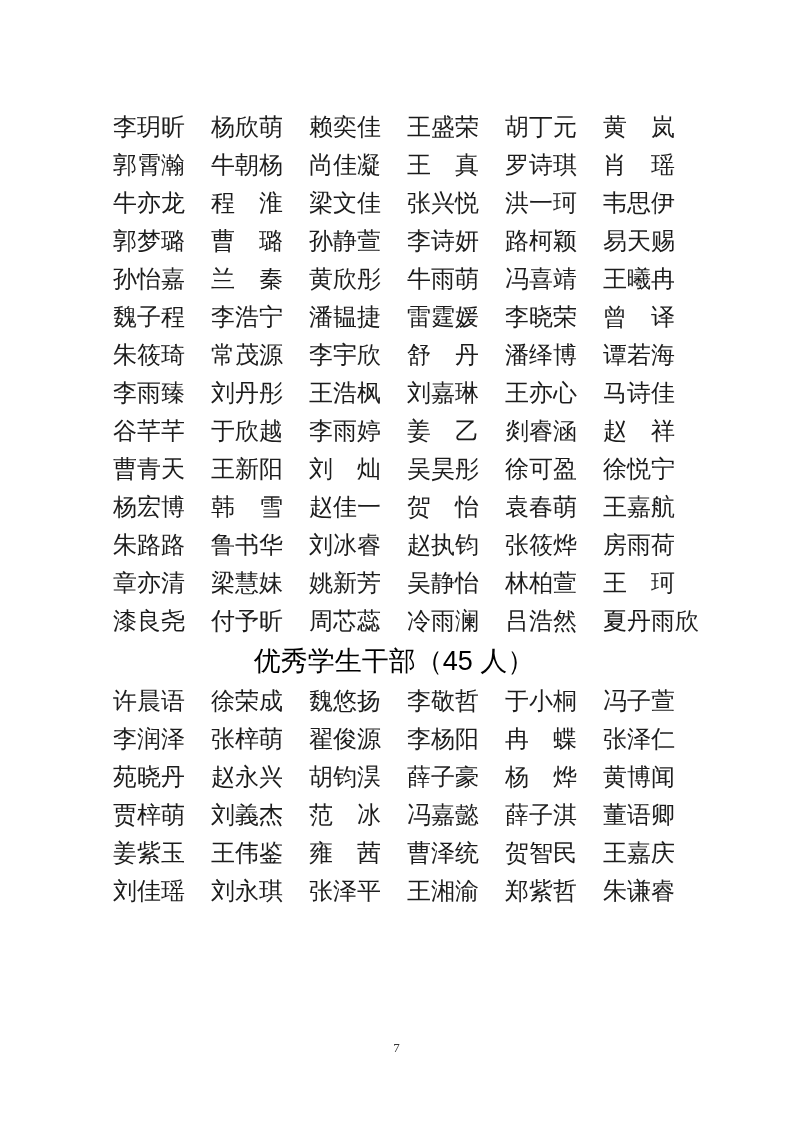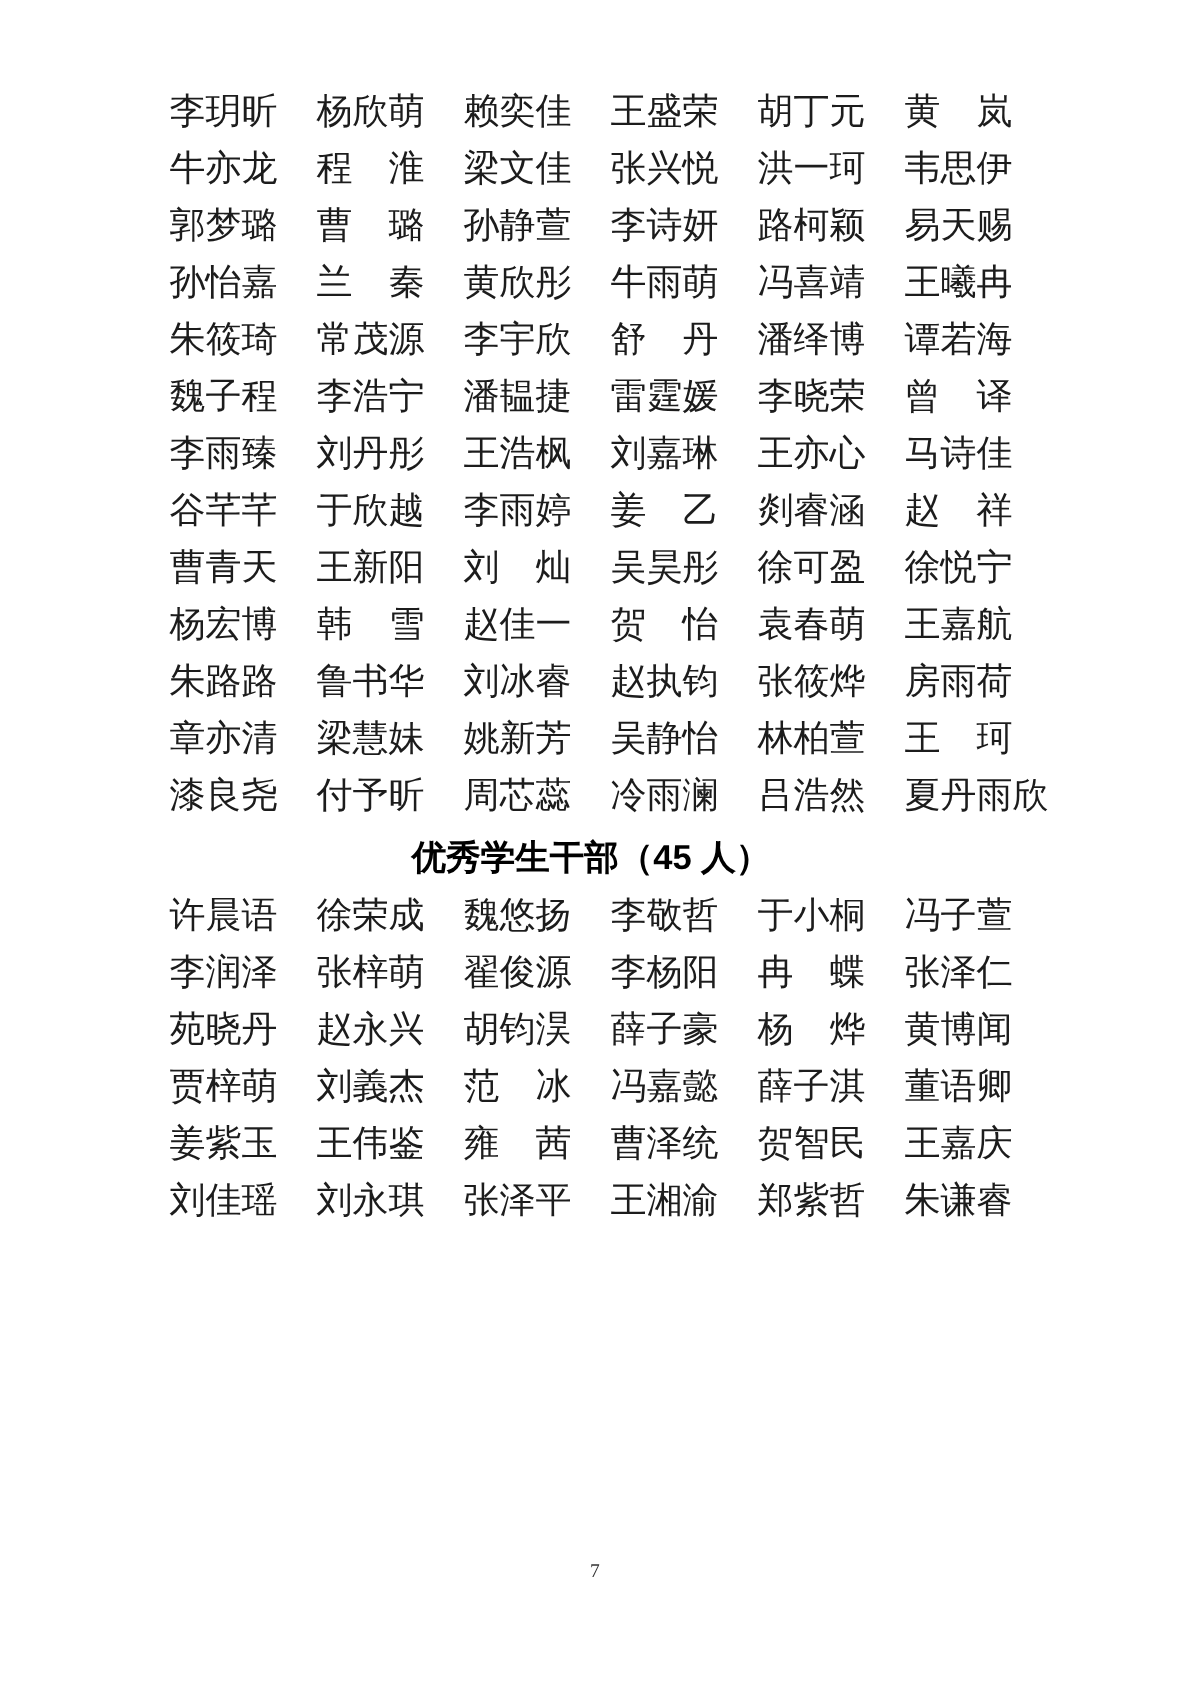--- a/index.html
+++ b/index.html
@@ -9,21 +9,21 @@
     height: 1122px;
     position: relative;
     font-family: "Liberation Serif", "DejaVu Serif", serif;
     color: #1c1c1c;
     overflow: hidden;
   }
   .page {
     position: absolute;
     inset: 0;
     background: #ffffff;
-    padding-top: 56px;
+    padding-top: 108px;
     padding-left: 113px;
     padding-right: 105px;
   }
   .name-section { width: 562px; }
   .name-row {
     display: grid;
     grid-template-columns: repeat(6, 72px);
     column-gap: 26px;
     height: 38px;
     line-height: 38px;
@@ -31,22 +31,22 @@
   .name-cell {
     font-size: 24px;
     white-space: nowrap;
     overflow: visible;
     letter-spacing: 0;
   }
   .section-heading {
     width: 562px;
     text-align: center;
     font-family: "Liberation Sans", "DejaVu Sans", sans-serif;
-    font-weight: bold;
-    font-size: 23px;
+    font-weight: normal;
+    font-size: 27px;
     line-height: 42px;
     height: 42px;
     color: #000000;
   }
   .page-footer {
     position: absolute;
     left: 0;
     right: 0;
     top: 1038px;
     text-align: center;
@@ -65,20 +65,28 @@
   <div class="name-section">
       <div class="name-row">
         <span class="name-cell">李玥昕</span>
         <span class="name-cell">杨欣萌</span>
         <span class="name-cell">赖奕佳</span>
         <span class="name-cell">王盛荣</span>
         <span class="name-cell">胡丁元</span>
         <span class="name-cell">黄　岚</span>
       </div>
       <div class="name-row">
+        <span class="name-cell">郭霄瀚</span>
+        <span class="name-cell">牛朝杨</span>
+        <span class="name-cell">尚佳凝</span>
+        <span class="name-cell">王　真</span>
+        <span class="name-cell">罗诗琪</span>
+        <span class="name-cell">肖　瑶</span>
+      </div>
+      <div class="name-row">
         <span class="name-cell">牛亦龙</span>
         <span class="name-cell">程　淮</span>
         <span class="name-cell">梁文佳</span>
         <span class="name-cell">张兴悦</span>
         <span class="name-cell">洪一珂</span>
         <span class="name-cell">韦思伊</span>
       </div>
       <div class="name-row">
         <span class="name-cell">郭梦璐</span>
         <span class="name-cell">曹　璐</span>
@@ -89,36 +97,36 @@
       </div>
       <div class="name-row">
         <span class="name-cell">孙怡嘉</span>
         <span class="name-cell">兰　秦</span>
         <span class="name-cell">黄欣彤</span>
         <span class="name-cell">牛雨萌</span>
         <span class="name-cell">冯喜靖</span>
         <span class="name-cell">王曦冉</span>
       </div>
       <div class="name-row">
+        <span class="name-cell">魏子程</span>
+        <span class="name-cell">李浩宁</span>
+        <span class="name-cell">潘韫捷</span>
+        <span class="name-cell">雷霆媛</span>
+        <span class="name-cell">李晓荣</span>
+        <span class="name-cell">曾　译</span>
+      </div>
+      <div class="name-row">
         <span class="name-cell">朱筱琦</span>
         <span class="name-cell">常茂源</span>
         <span class="name-cell">李宇欣</span>
         <span class="name-cell">舒　丹</span>
         <span class="name-cell">潘绎博</span>
         <span class="name-cell">谭若海</span>
       </div>
       <div class="name-row">
-        <span class="name-cell">魏子程</span>
-        <span class="name-cell">李浩宁</span>
-        <span class="name-cell">潘韫捷</span>
-        <span class="name-cell">雷霆媛</span>
-        <span class="name-cell">李晓荣</span>
-        <span class="name-cell">曾　译</span>
-      </div>
-      <div class="name-row">
         <span class="name-cell">李雨臻</span>
         <span class="name-cell">刘丹彤</span>
         <span class="name-cell">王浩枫</span>
         <span class="name-cell">刘嘉琳</span>
         <span class="name-cell">王亦心</span>
         <span class="name-cell">马诗佳</span>
       </div>
       <div class="name-row">
         <span class="name-cell">谷芊芊</span>
         <span class="name-cell">于欣越</span>

